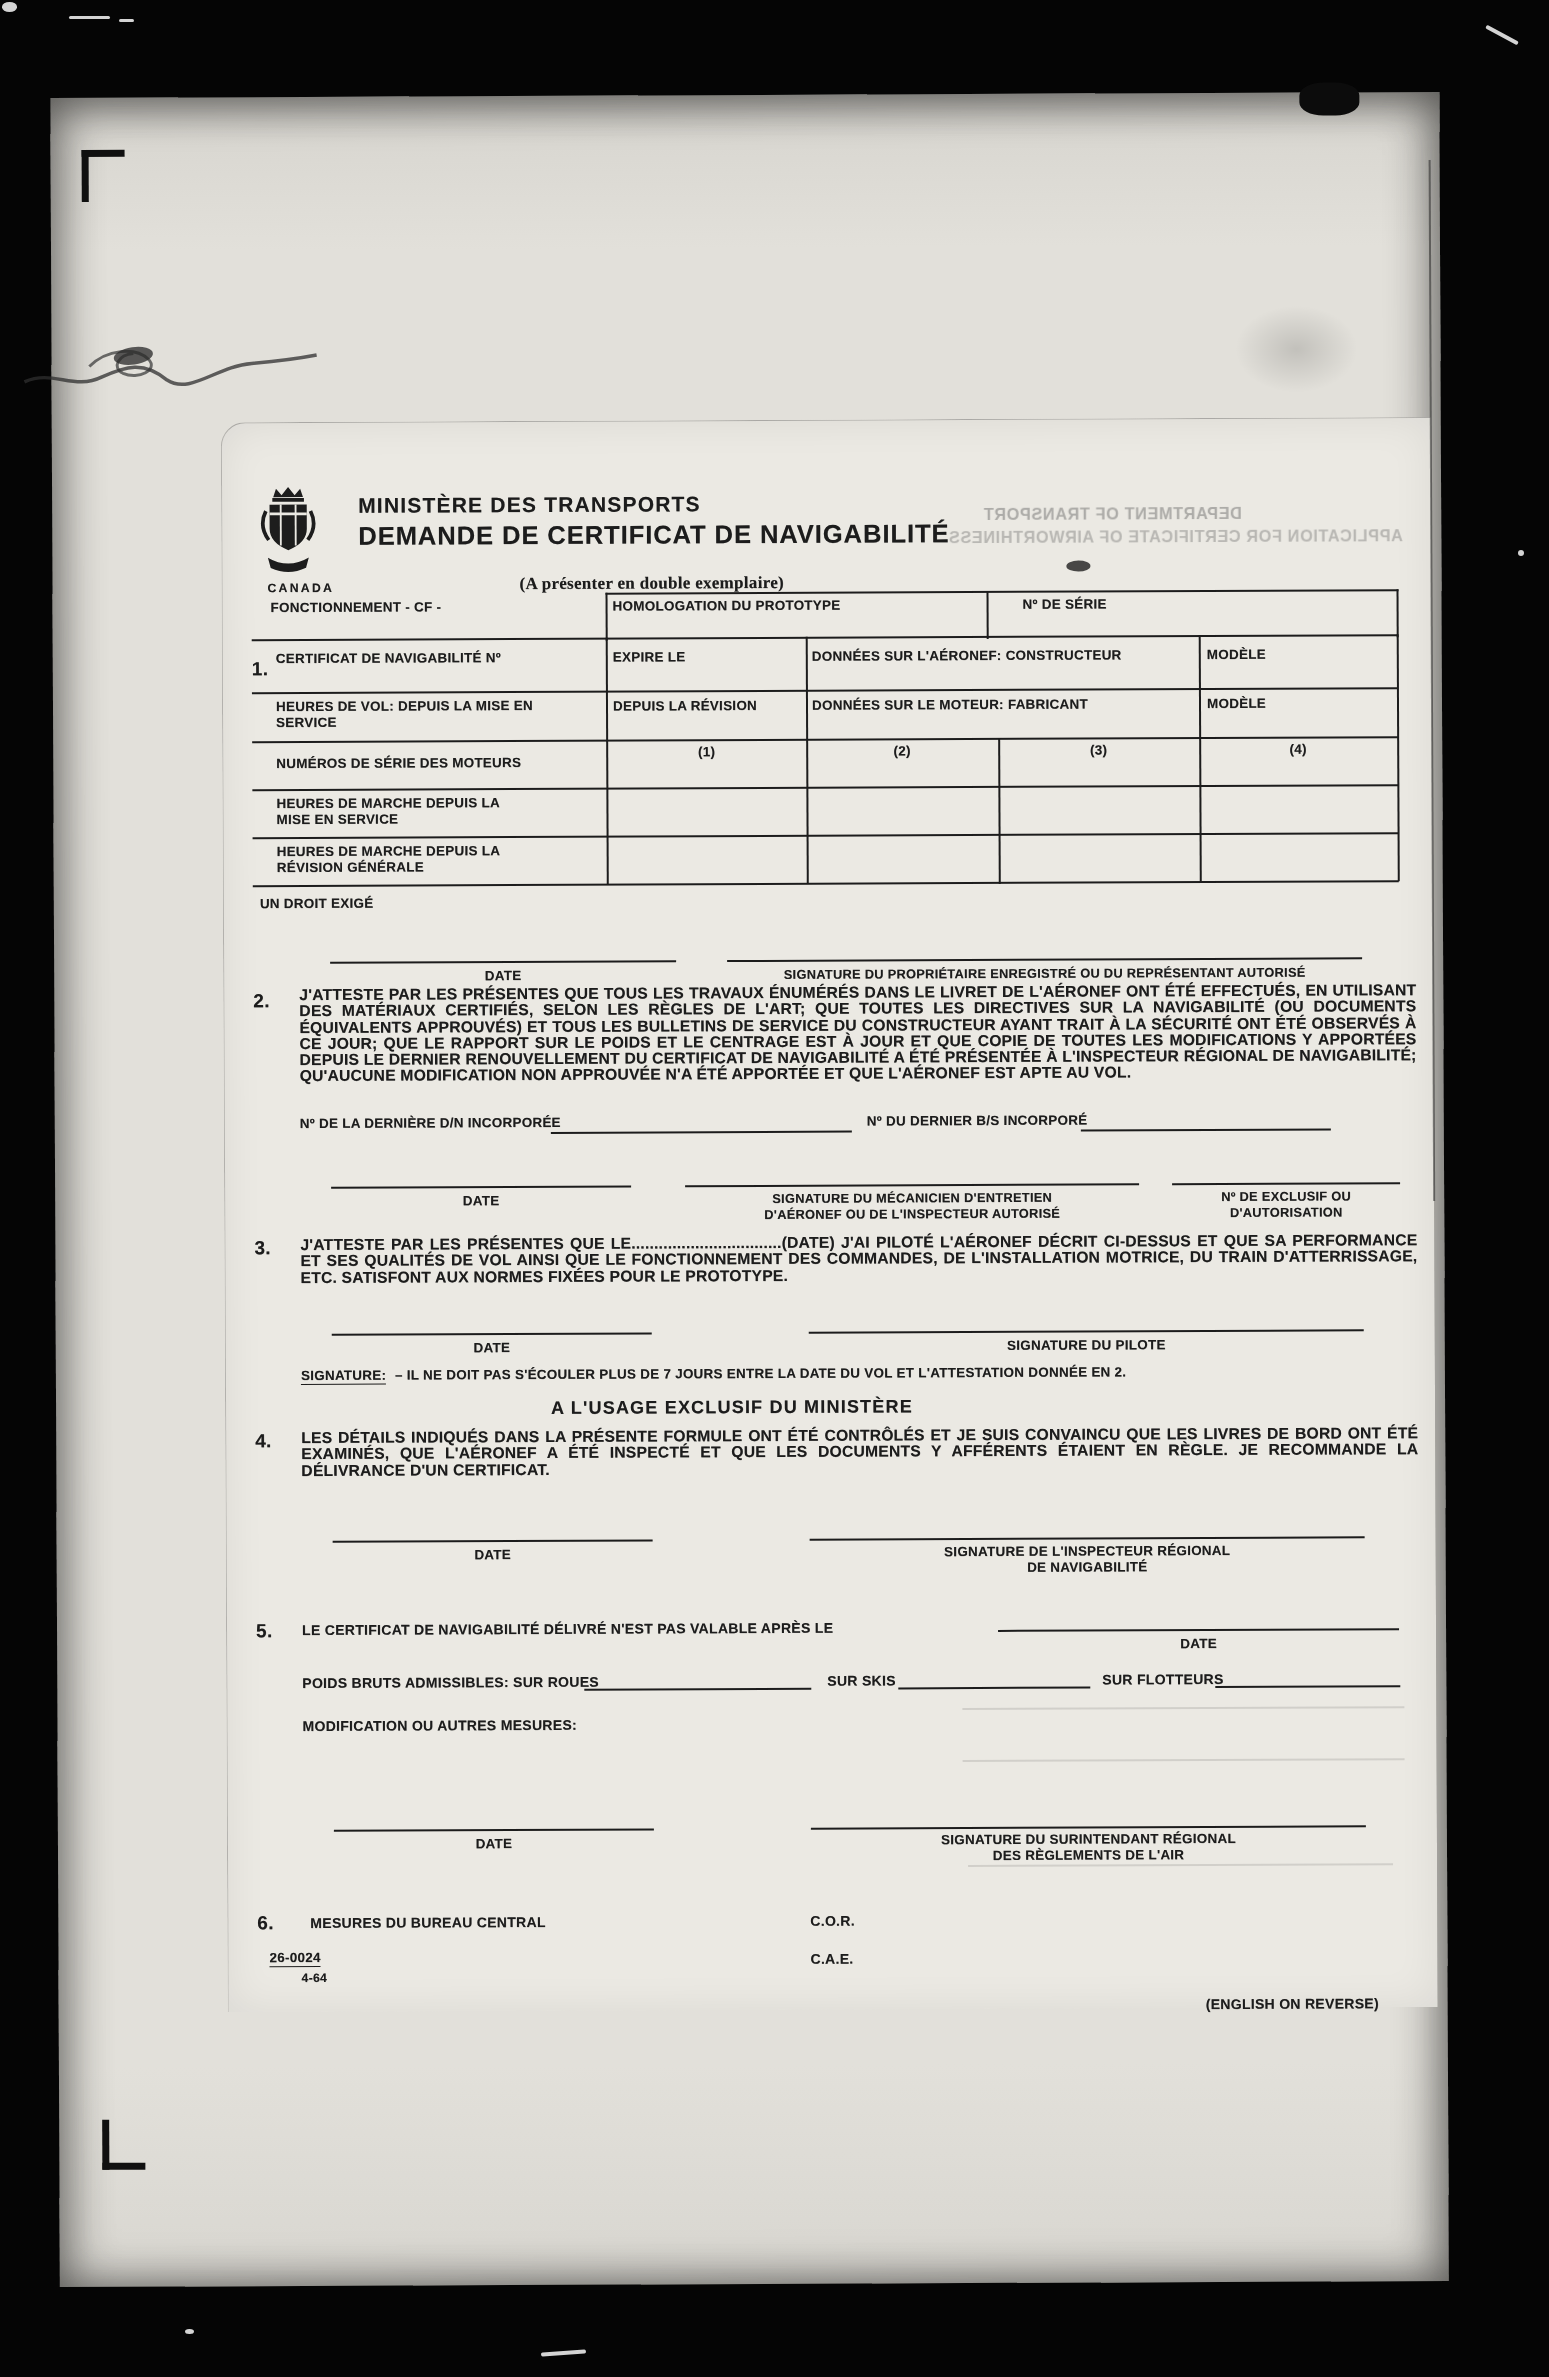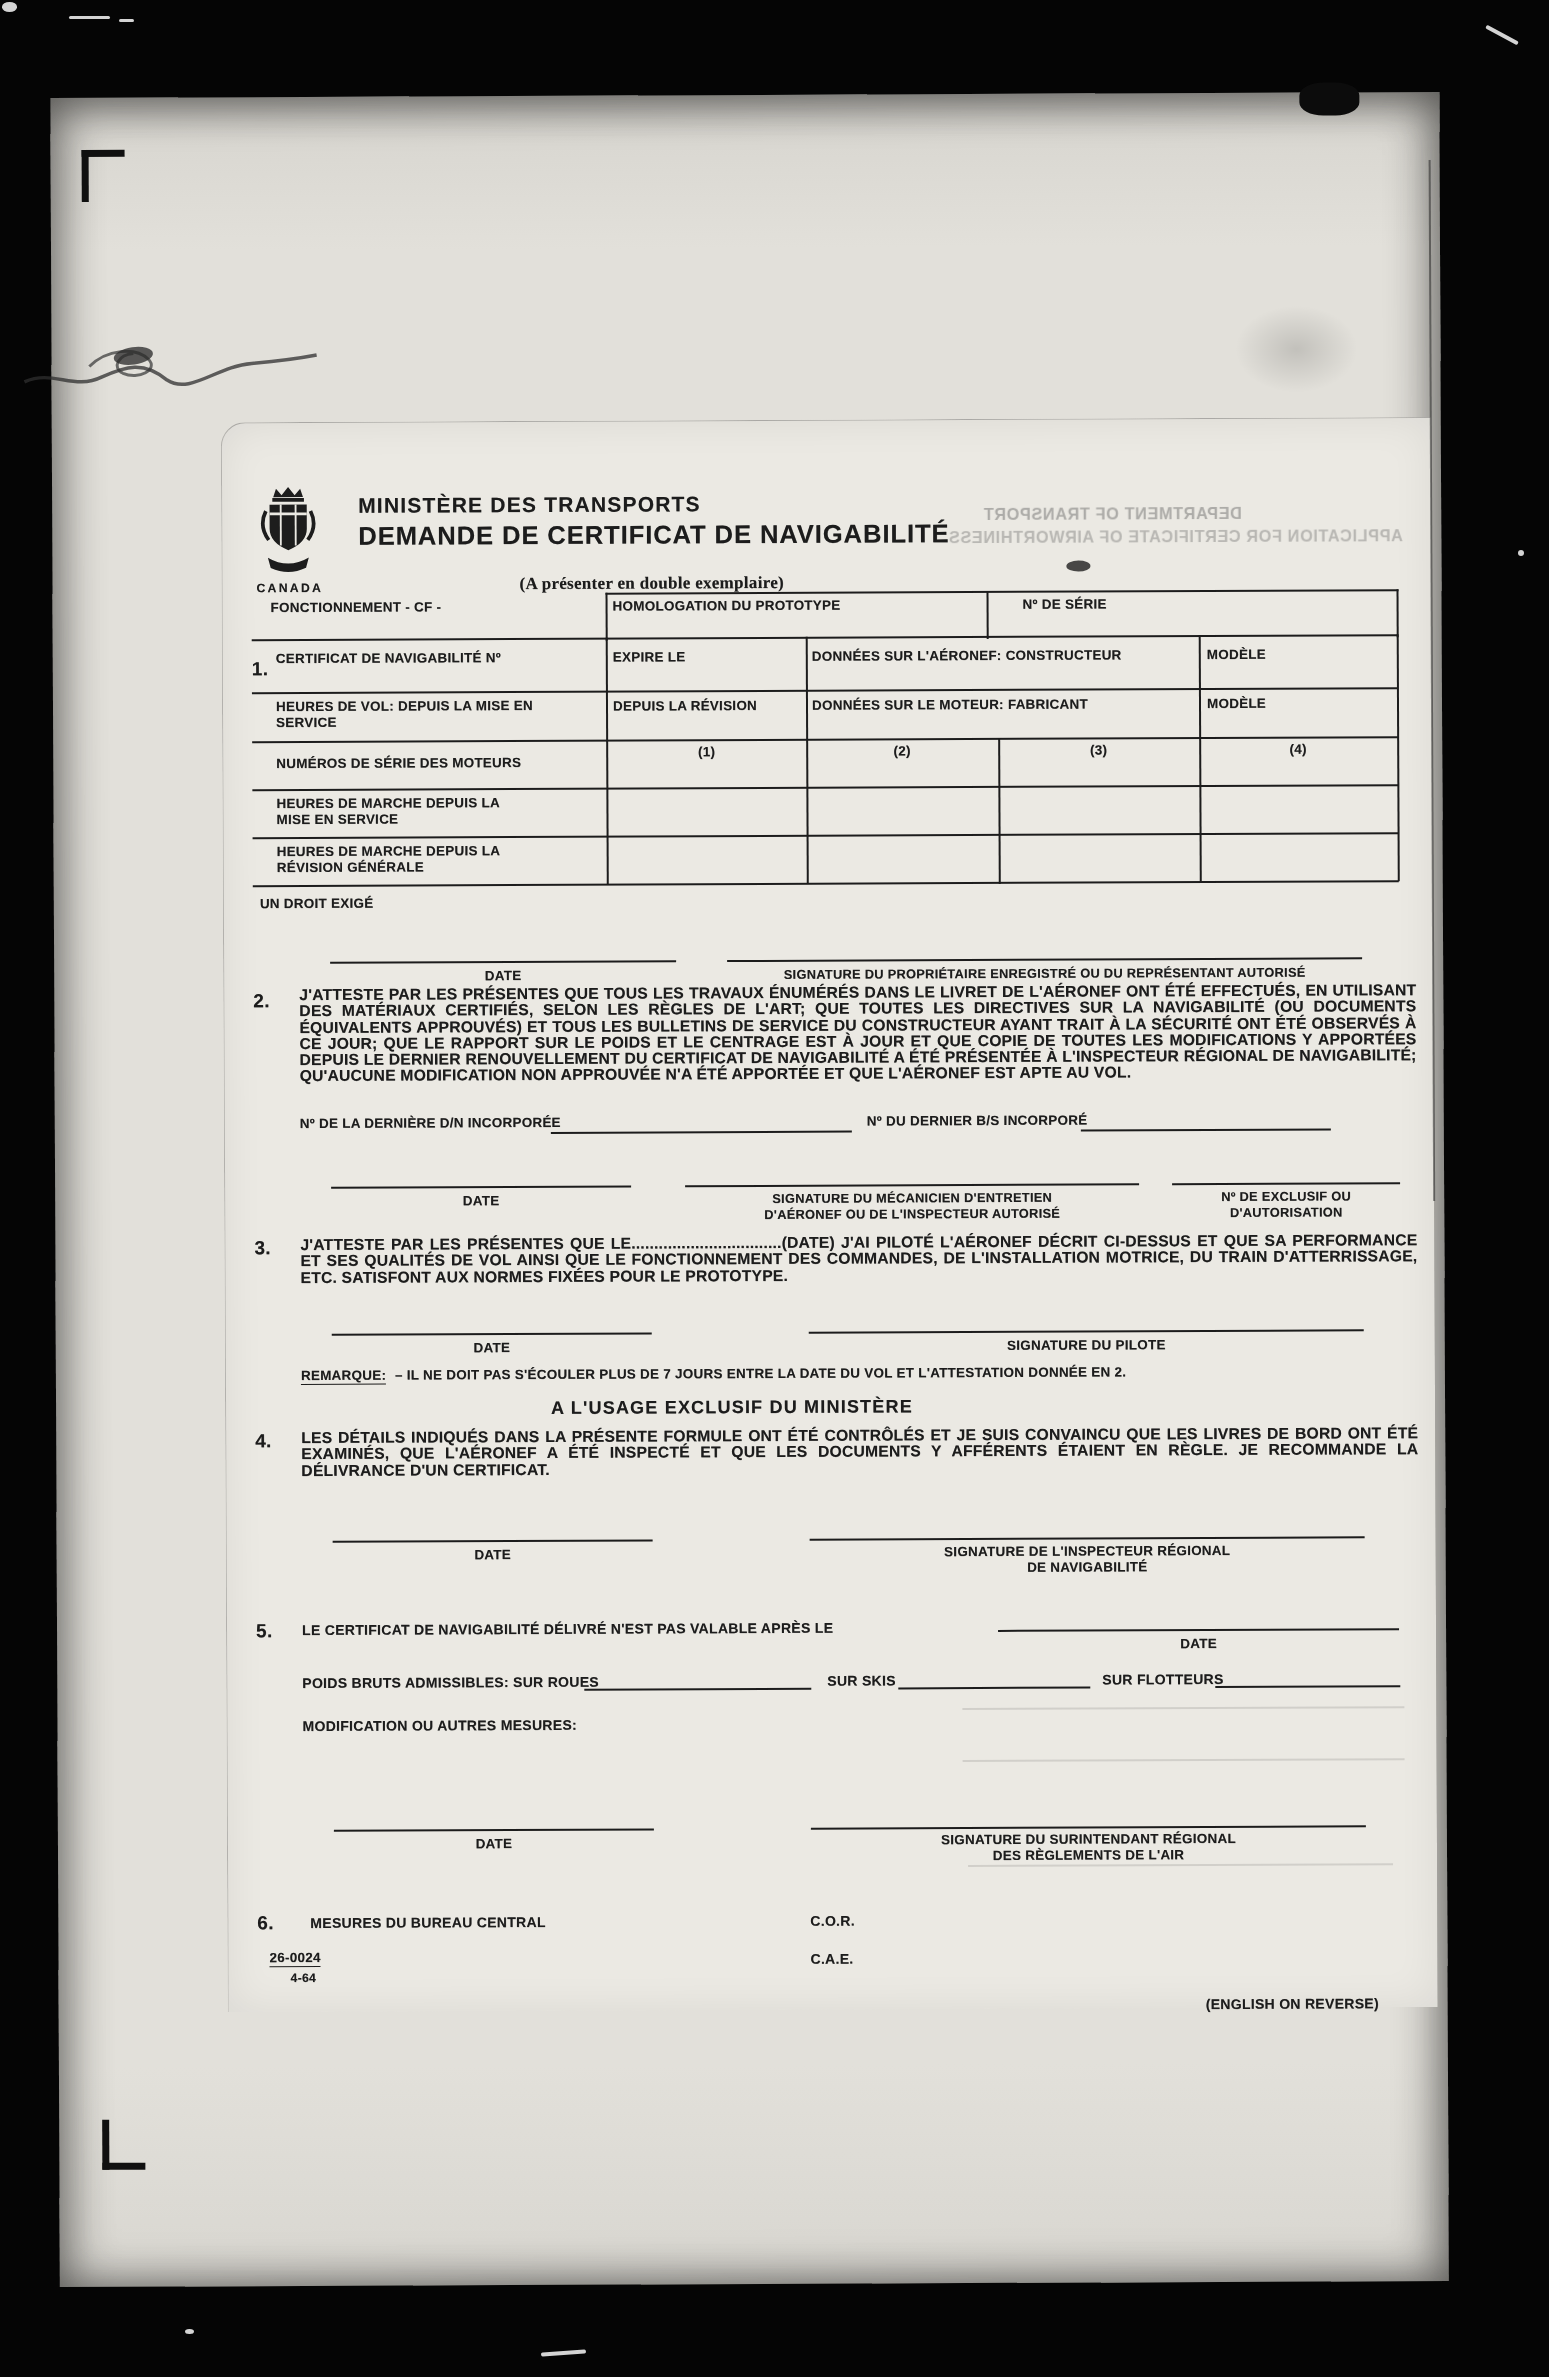--- a/index.html
+++ b/index.html
@@ -16,21 +16,21 @@
          border-top:1.2px solid rgba(50,50,50,.35);border-left:1.2px solid rgba(50,50,50,.3);
          box-shadow:inset 0 0 41px rgba(0,0,0,.07);}
   .lbl{position:absolute;font-weight:bold;color:#1c1c1c;letter-spacing:0.3px;white-space:nowrap;
        text-shadow:0.2px 0.2px 0.4px rgba(30,30,30,.45);font-size:13.4px;}
   .wrap{white-space:normal;}
   .ctr{text-align:center;}
   .para{position:absolute;font-weight:bold;color:#1c1c1c;text-align:justify;letter-spacing:0.2px;
         font-size:15.7px;line-height:16.3px;text-shadow:0.2px 0.2px 0.4px rgba(30,30,30,.45);}
   .hl{position:absolute;height:1.7px;background:#1c1c1c;}
   .vl{position:absolute;width:1.7px;background:#1c1c1c;}
-  .f21{font-size:12.2px;} .f22{font-size:12.8px;} .f23{font-size:13.4px;} .f24{font-size:14px;}
+  .f21{font-size:12.2px;margin-left:11px;} .f22{font-size:12.8px;} .f23{font-size:13.4px;} .f24{font-size:14px;}
   .f29{font-size:17px;} .f31{font-size:18px;} .f33{font-size:19px;} .f36{font-size:21px;} .f44{font-size:25.6px;}
   .serif{font-family:"Liberation Serif",serif;}
   .speck{position:absolute;background:#d4d4d4;border-radius:50%;}
   .ghost{position:absolute;background:rgba(0,0,0,.11);height:1.7px;}
   .bleed{position:absolute;font-weight:bold;white-space:nowrap;color:rgba(95,95,95,.45);
          transform:scaleX(-1);filter:blur(0.6px);font-size:16.3px;letter-spacing:0.6px;}
   .corner-tl{position:absolute;left:86px;top:147px;width:36px;height:45px;
          border-top:7.6px solid #101010;border-left:7.6px solid #101010;}
   .corner-bl{position:absolute;left:98px;top:2117px;width:36px;height:43px;
          border-left:7.6px solid #101010;border-bottom:7.6px solid #101010;}
@@ -158,21 +158,21 @@
 
     <div class="lbl f33" style="left:254px;top:1235px;">3.</div>
     <div class="para" style="left:300px;top:1235px;width:1117px;">J'ATTESTE PAR LES PRÉSENTES QUE LE.................................(DATE) J'AI PILOTÉ L'AÉRONEF DÉCRIT CI-DESSUS ET QUE SA PERFORMANCE ET SES QUALITÉS DE VOL AINSI QUE LE FONCTIONNEMENT DES COMMANDES, DE L'INSTALLATION MOTRICE, DU TRAIN D'ATTERRISSAGE, ETC. SATISFONT AUX NORMES FIXÉES POUR LE PROTOTYPE.</div>
 
     <div class="hl" style="left:331px;top:1332px;width:320px;"></div>
     <div class="lbl f23 ctr" style="left:331px;top:1339px;width:320px;">DATE</div>
     <div class="hl" style="left:808px;top:1332px;width:555px;"></div>
     <div class="lbl f23 ctr" style="left:808px;top:1339px;width:555px;">SIGNATURE DU PILOTE</div>
 
     <div class="lbl f23" style="left:300px;top:1366px;">
-      <span style="border-bottom:1.7px solid #1c1c1c;padding-bottom:1.2px;">REMARQUE:</span>
+      <span style="border-bottom:1.7px solid #1c1c1c;padding-bottom:1.2px;">SIGNATURE:</span>
       <span style="margin-left:4.7px;">– IL NE DOIT PAS S'ÉCOULER PLUS DE 7 JOURS ENTRE LA DATE DU VOL ET L'ATTESTATION DONNÉE EN 2.</span>
     </div>
 
     <div class="lbl f31" style="left:550px;top:1397px;letter-spacing:1.2px;">A L'USAGE EXCLUSIF DU MINISTÈRE</div>
 
     <div class="lbl f33" style="left:254px;top:1428px;">4.</div>
     <div class="para" style="left:300px;top:1428px;width:1117px;">LES DÉTAILS INDIQUÉS DANS LA PRÉSENTE FORMULE ONT ÉTÉ CONTRÔLÉS ET JE SUIS CONVAINCU QUE LES LIVRES DE BORD ONT ÉTÉ EXAMINÉS, QUE L'AÉRONEF A ÉTÉ INSPECTÉ ET QUE LES DOCUMENTS Y AFFÉRENTS ÉTAIENT EN RÈGLE. JE RECOMMANDE LA DÉLIVRANCE D'UN CERTIFICAT.</div>
 
     <div class="hl" style="left:331px;top:1539px;width:320px;"></div>
     <div class="lbl f23 ctr" style="left:331px;top:1546px;width:320px;">DATE</div>

